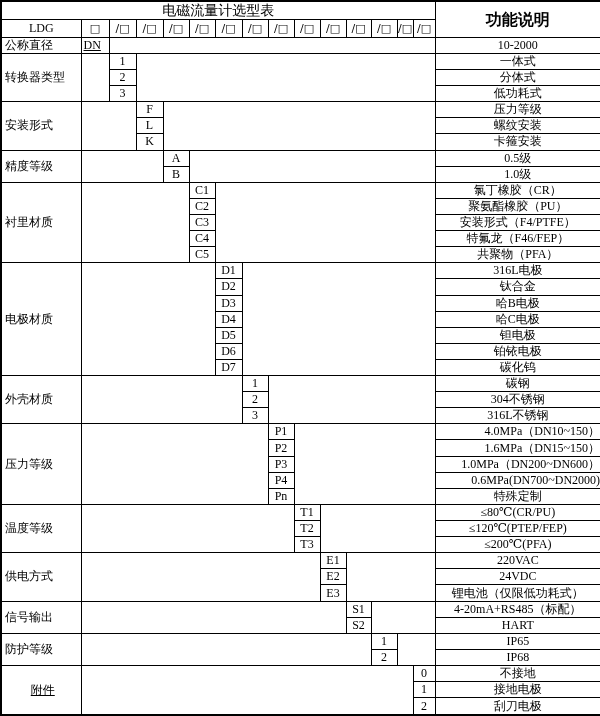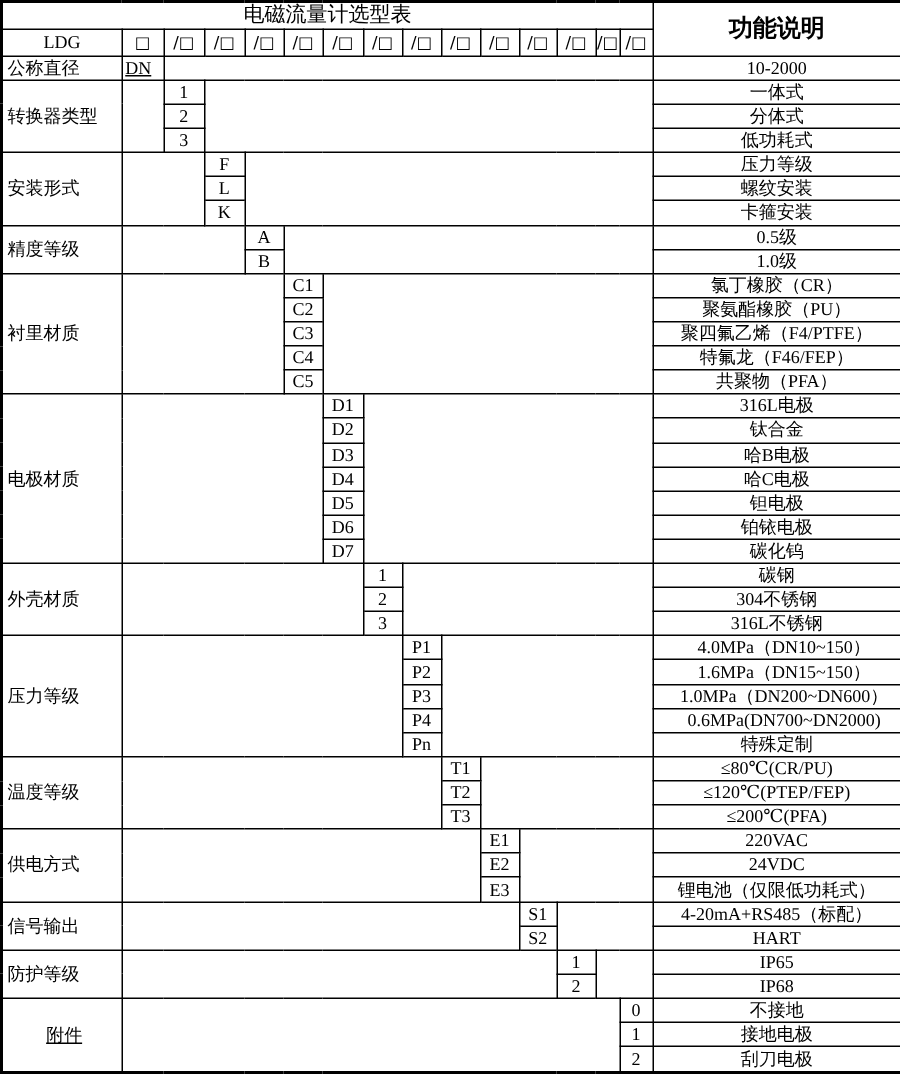--- a/index.html
+++ b/index.html
@@ -24,21 +24,21 @@
   tr.hrow{height:18px;}
   tr.drow{height:16px;}
   td.title{font-weight:normal;font-size:14px;}
   td.rheader{font-weight:bold;font-size:16px;}
   td.lbl{text-align:left;padding-left:3px;margin-left:48px;}
   td.lbl-center{text-align:center;text-decoration:underline;}
   td.ldg{text-align:left;padding-left:27px;}
   td.dn{text-align:left;padding-left:2px;text-decoration:underline;}
   td.box{font-family:"DejaVu Sans",sans-serif;font-size:11px;}
   td.desc{}
-  td.desc-left{text-align:center;padding-left:10px;}
+  td.desc-left{text-align:right;padding-left:10px;}
   td.sp{border:1px solid #000;}
 </style>
 </head>
 <body>
 
 <table class="selector">
   <colgroup>
     <col style="width:80px">
       <col style="width:28px">
     <col style="width:27px">
@@ -138,21 +138,21 @@
     <td>C1</td>
     <td class="sp" rowspan="5" colspan="9"></td>
     <td class="desc">氯丁橡胶（CR）</td>
   </tr>
   <tr class="drow">
     <td>C2</td>
     <td class="desc">聚氨酯橡胶（PU）</td>
   </tr>
   <tr class="drow">
     <td>C3</td>
-    <td class="desc">聚四氟乙烯（F4/PTFE）</td>
+    <td class="desc">安装形式（F4/PTFE）</td>
   </tr>
   <tr class="drow">
     <td>C4</td>
     <td class="desc">特氟龙（F46/FEP）</td>
   </tr>
   <tr class="drow">
     <td>C5</td>
     <td class="desc">共聚物（PFA）</td>
   </tr>
 

